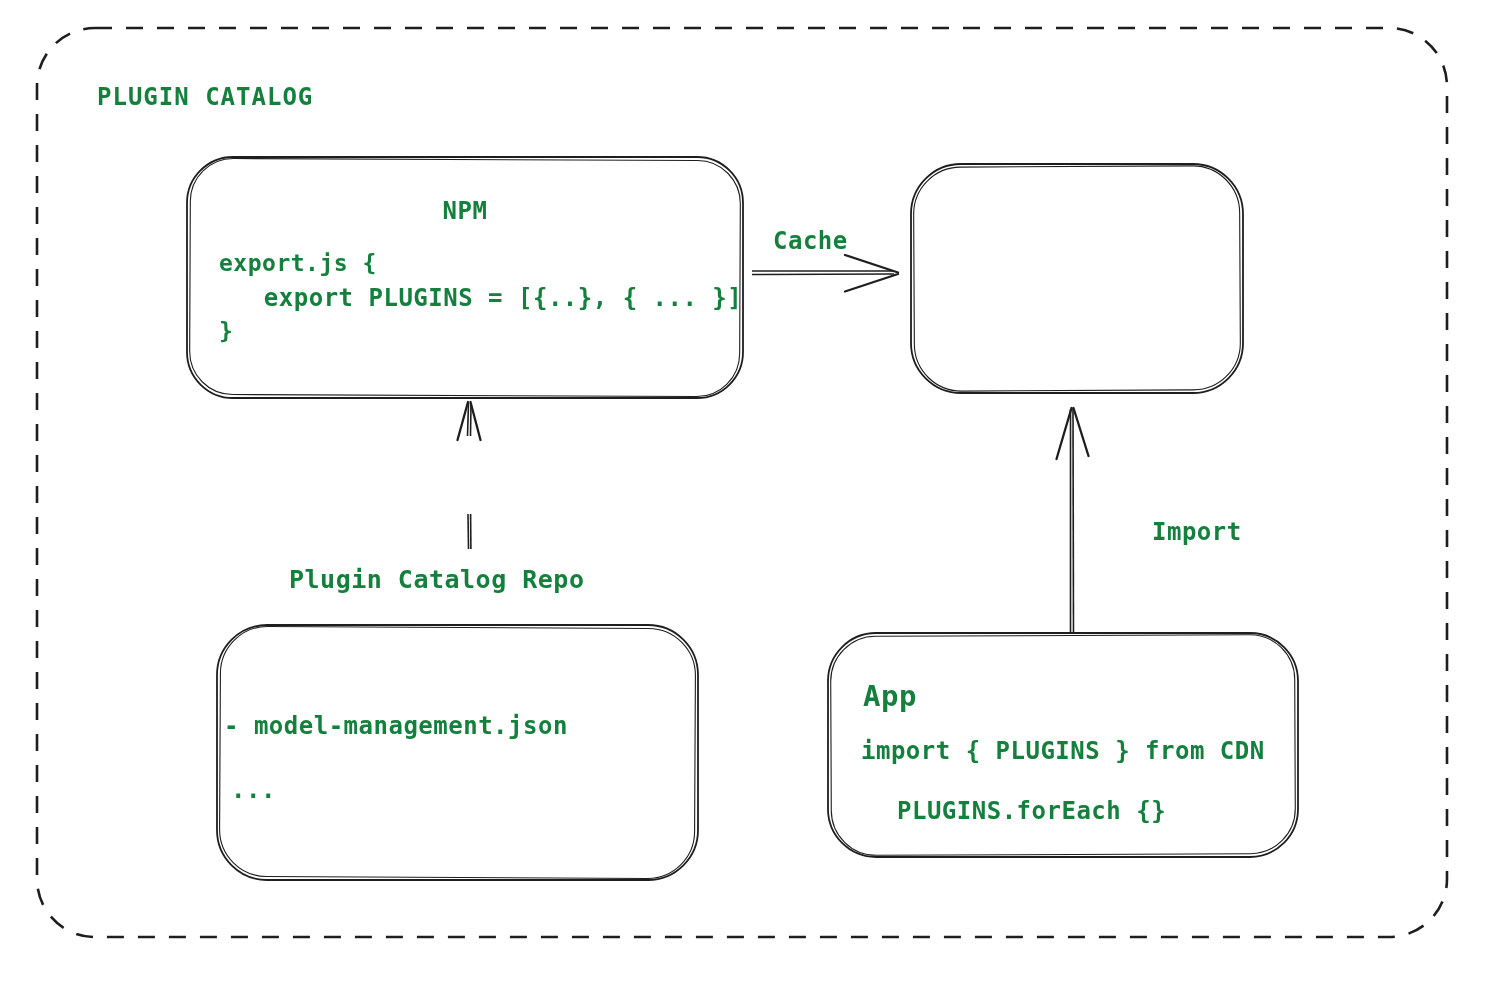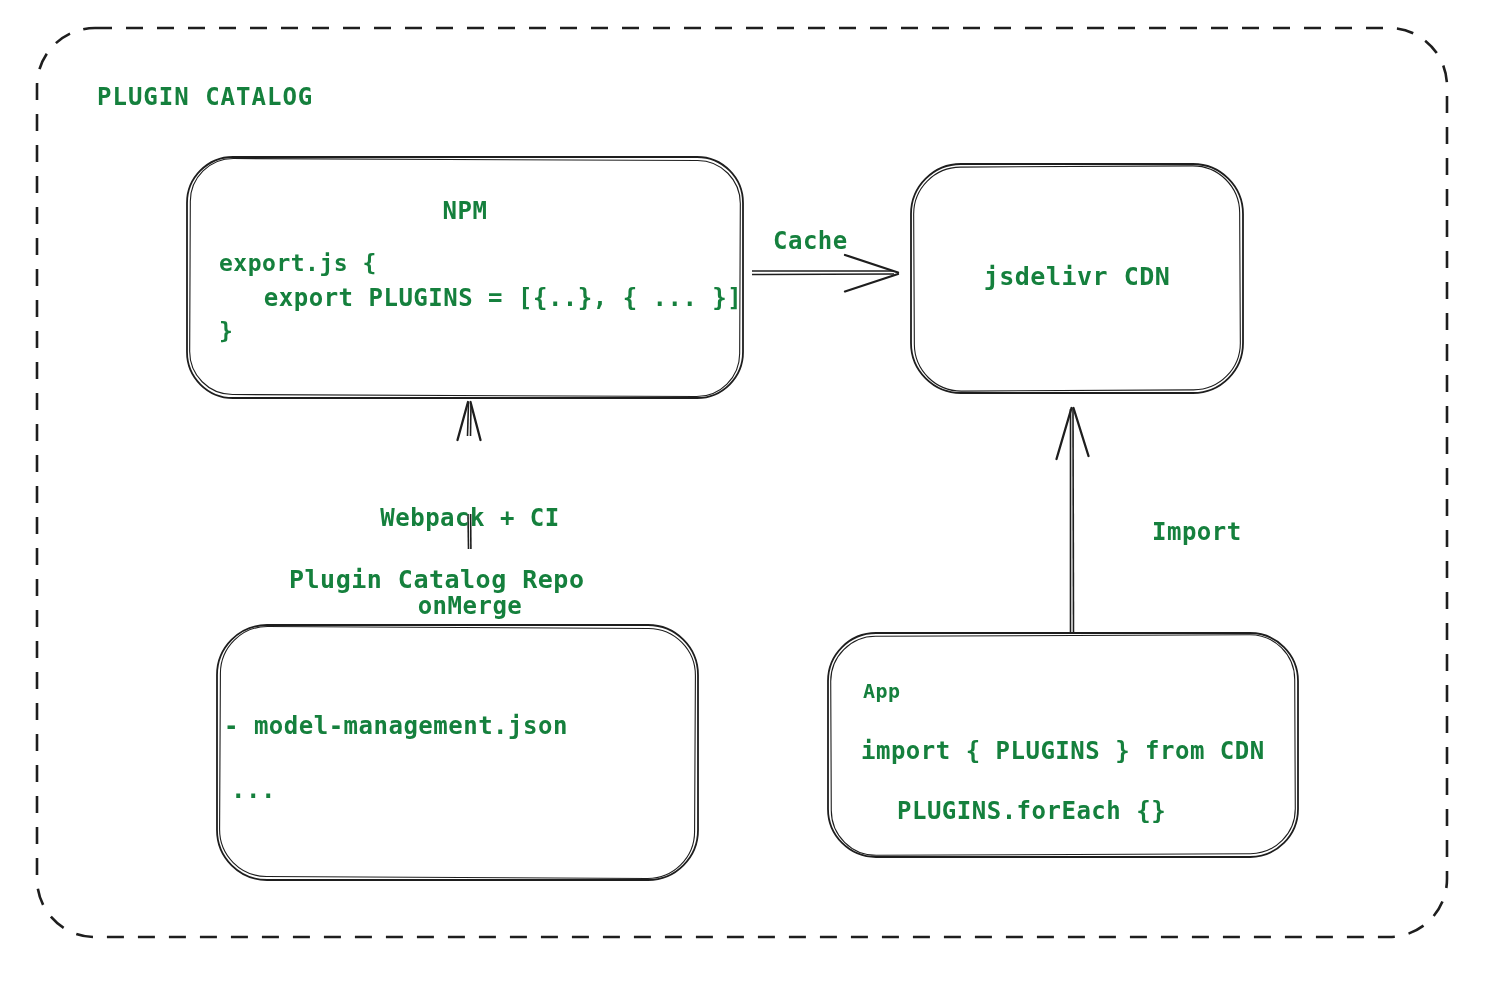--- a/index.html
+++ b/index.html
@@ -35,21 +35,21 @@
   .npm-line3    { left: 219px; top: 318px; font-size: 23px; }
   .cache-label  { left: 773px; top: 201px; font-size: 24px; margin-top: 26px; }
   .cdn-label    { left: 911px; top: 262px; width: 332px; text-align: center; font-size: 25px; }
   .build-label  { left: 320px; top: 445px; width: 300px; text-align: center; font-size: 24px; }
   .build-line   { height: 31px; line-height: 31px; }
   .repo-label   { left: 289px; top: 565px; font-size: 25px; }
   .repo-line1   { left: 224px; top: 708px; font-size: 24px; }
   .repo-line2   { left: 224px; top: 712px; font-size: 24px; }
   .repo-line3   { left: 231px; top: 776px; font-size: 24px; }
   .import-label { left: 1108px; top: 518px; font-size: 24px; margin-left: 44px; }
-  .app-title    { left: 863px; top: 679px; font-size: 20px; }
+  .app-title    { left: 863px; top: 679px; font-size: 29px; }
   .app-code1    { left: 861px; top: 737px; font-size: 24px; }
   .app-code2    { left: 897px; top: 797px; font-size: 24px; }
 
   .sketch-main  { fill: #ffffff; stroke: #1e1e1e; stroke-width: 1.8; }
   .sketch-over  { fill: none;    stroke: #1e1e1e; stroke-width: 1.1; }
   .arrow-line   { fill: none; stroke: #1e1e1e; stroke-width: 1.6; }
   .arrow-head   { fill: none; stroke: #1e1e1e; stroke-width: 2.3; stroke-linecap: round; }
 </style>
 </head>
 <body>
@@ -103,26 +103,21 @@
 
   <div class="txt title">PLUGIN CATALOG</div>
 
   <div class="txt npm-title">NPM</div>
   <div class="txt npm-line1">export.js {</div>
   <div class="txt npm-line2">   export PLUGINS = [{..}, { ... }]</div>
   <div class="txt npm-line3">}</div>
 
   <div class="txt cache-label">Cache</div>
 
-  <div class="txt cdn-label">jsdelivr CDN</div>
 
-  <div class="txt build-label">
-    <div class="build-line">Webpack + CI</div>
-    <div class="build-line">onMerge</div>
-  </div>
 
   <div class="txt repo-label">Plugin Catalog Repo</div>
   <div class="txt repo-line2">- model-management.json</div>
   <div class="txt repo-line3">...</div>
 
   <div class="txt import-label">Import</div>
 
   <div class="txt app-title">App</div>
   <div class="txt app-code1">import { PLUGINS } from CDN</div>
   <div class="txt app-code2">PLUGINS.forEach {}</div>

